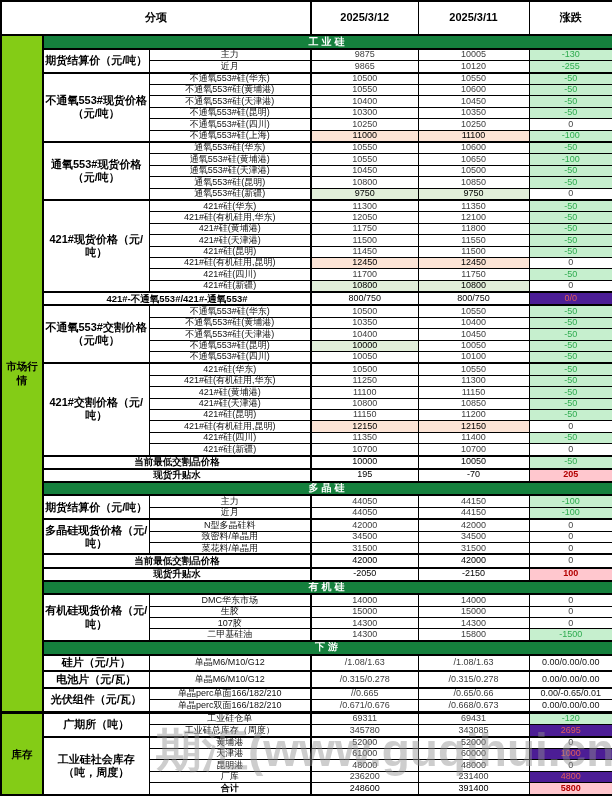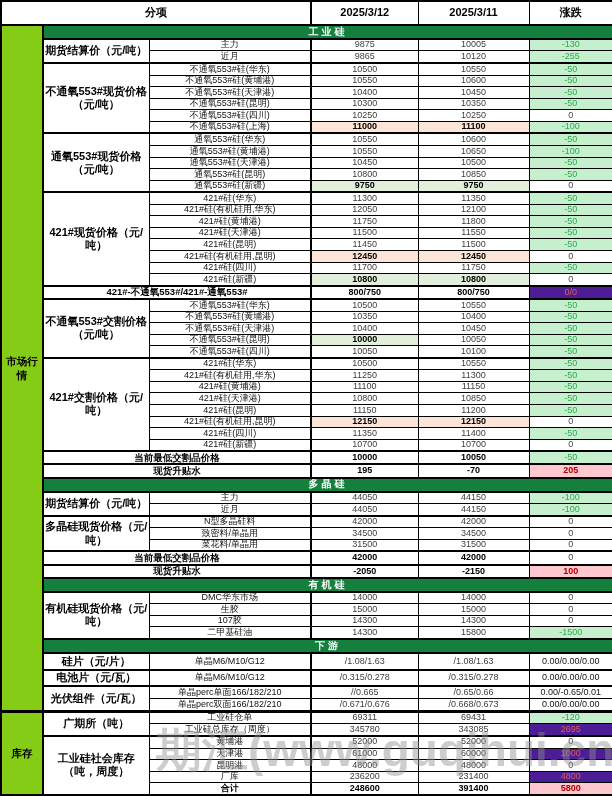--- a/index.html
+++ b/index.html
@@ -5,31 +5,31 @@
   html,body{margin:0;padding:0}
   body{
     width:612px;height:796px;background:#fff;position:relative;overflow:hidden;
     font-family:"Liberation Sans","DejaVu Sans",sans-serif;
   }
   table{border-collapse:collapse;table-layout:fixed;width:612px;height:796px;border:2px solid #000}
   td{
     border:1px solid #000;padding:0;text-align:center;vertical-align:middle;
     overflow:hidden;font-size:9px;line-height:1.05;color:#1a1a1a;white-space:nowrap;
   }
-  tr.hdr{height:24px}
+  tr.hdr{height:34px}
   tr.hdr td{font-weight:bold;font-size:11px;color:#000;border-bottom:2px solid #000;background:#fff}
   tr.hdr td.fh{border-right:2px solid #000}
   .outer{font-weight:bold;font-size:10.5px;color:#000;border-right:2.5px solid #000;white-space:normal;line-height:1.35;background:#84cc16}
   .bandcell{background:#15803d;color:#fff;font-weight:bold;font-size:10px;letter-spacing:3px}
   .glabel{font-weight:bold;font-size:11px;color:#000;white-space:normal;line-height:1.2}
   .item{font-size:9px;color:#111;border-right:2px solid #000}
   .ibold{font-weight:bold;color:#000}
   .mlabel{font-weight:bold;font-size:9.5px;color:#000;border-right:2px solid #000}
   .val{color:#3d3d3d}
-  .vbold{font-weight:bold;color:#000}
+  .vbold{font-weight:normal;color:#000}
   .hpink{background:#FCE4D6}
   .hgreen{background:#E2EFDA}
   .c-g{background:#C6EFCE;color:#2EAB4F}
   .c-r{background:#4c1d95;color:#E05C5C}
   .c-rb{background:#FFC7CE;color:#B30000;font-weight:bold}
   .c-z{color:#444}
   .c-k{color:#111}
   tr.gt>td{border-top:2px solid #000}
   tr.at>td{border-top:3px solid #000}
   .watermark{

